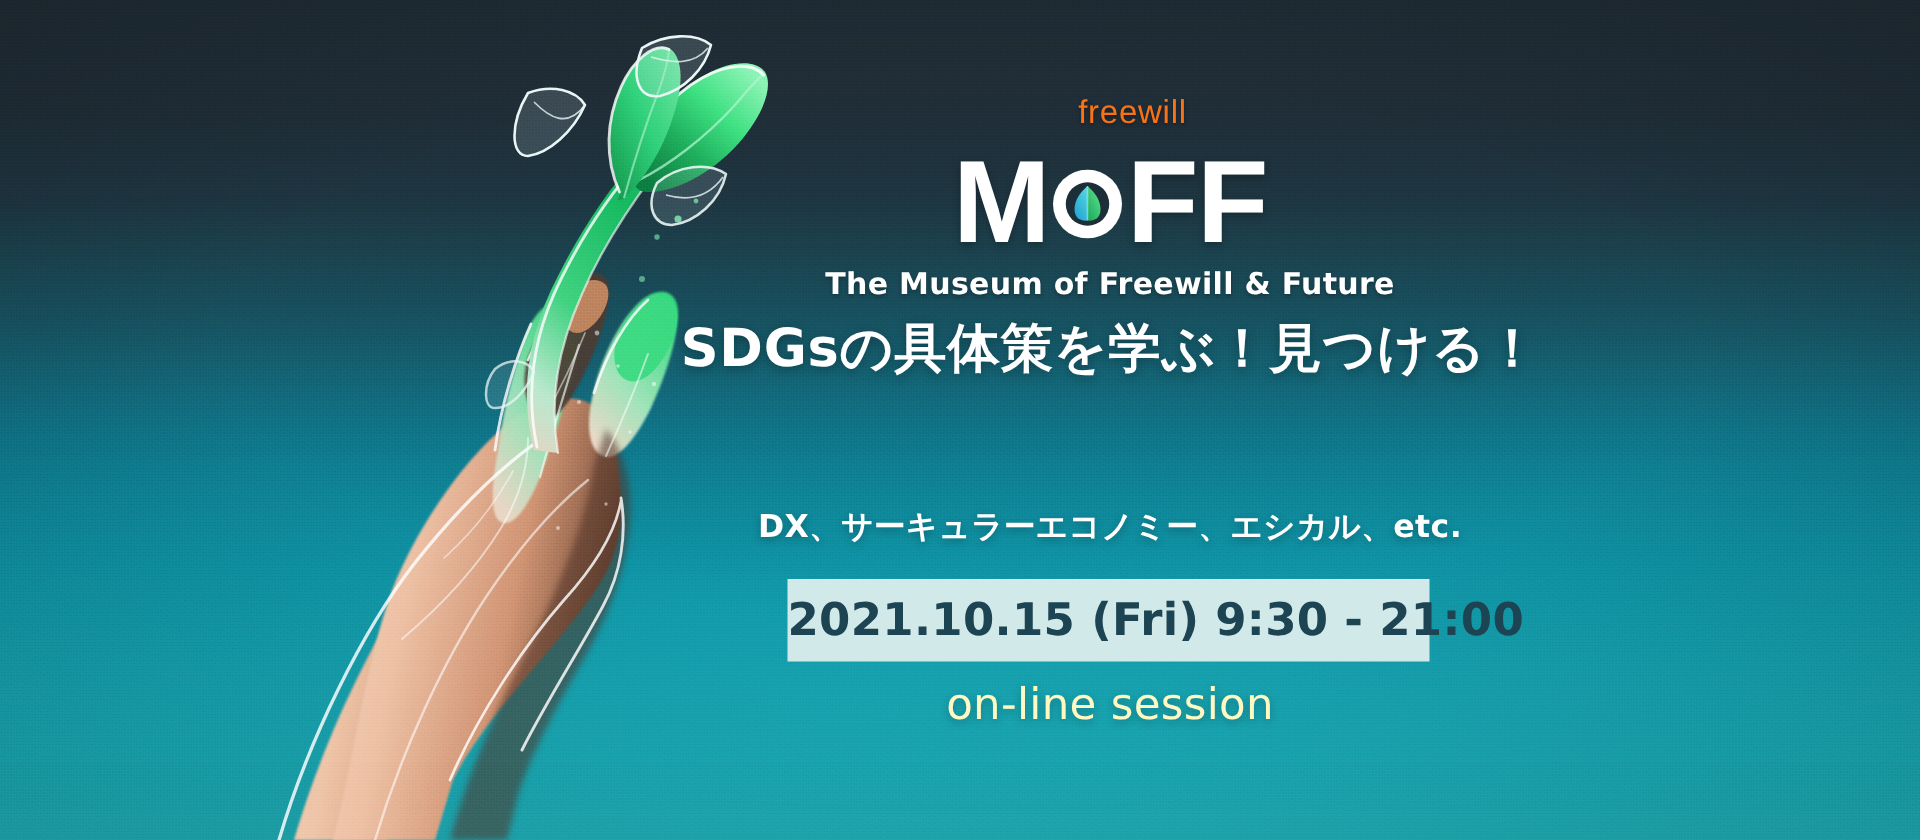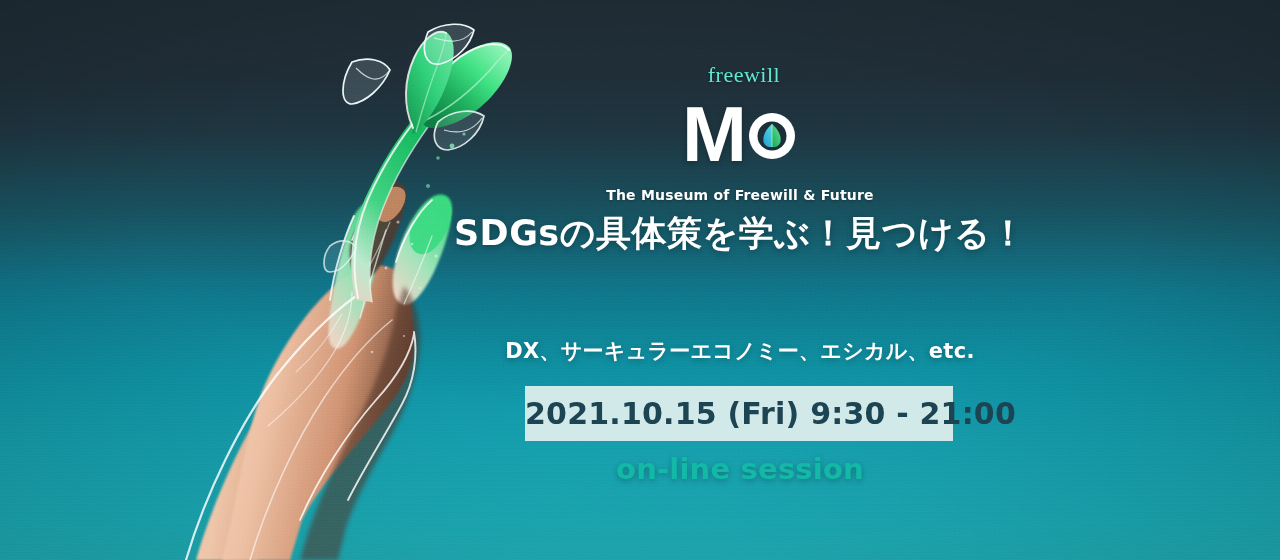--- a/index.html
+++ b/index.html
@@ -72,27 +72,27 @@
     left: 440px;
     top: 0;
     width: 600px;
     height: 560px;
     text-align: center;
   }
 
   .freewill-mark {
     position: absolute;
     top: 62px;
-    left: 4px;
+    left: 15px;
     width: 100%;
-    color: #5eead4;
+    color: #f97316;
     font-size: 22px;
     letter-spacing: .5px;
     font-weight: 400;
-    font-family: Liberation Serif, serif;
+    font-family: Liberation Sans, sans-serif;
     text-shadow: 0 1px 3px rgba(0,0,0,.35);
   }
 
   .logo-block {
     position: absolute;
     top: 95px;
     left: 0;
     width: 100%;
   }
   .moff-wordmark {
@@ -110,23 +110,23 @@
   .moff-o {
     position: relative;
     display: inline-block;
     width: 46px;
     height: 46px;
     margin: 0 3px;
     transform: translateY(-2px);
   }
   .moff-o svg { position:absolute; inset:0; width:100%; height:100%; }
   .moff-tagline {
-    margin-top: 14px;
+    margin-top: 4px;
     color: #ffffff;
-    font-size: 14px;
+    font-size: 20px;
     font-weight: 700;
     letter-spacing: .2px;
     font-family: "DejaVu Sans", sans-serif;
     text-shadow: 0 1px 3px rgba(0,0,0,.3);
   }
 
   .headline {
     position: absolute;
     top: 208px;
     left: 0;
@@ -173,22 +173,22 @@
     letter-spacing: .2px;
     white-space: nowrap;
     font-family: "DejaVu Sans", sans-serif;
   }
 
   .session-line {
     position: absolute;
     top: 452px;
     left: 0;
     width: 100%;
-    color: #14b8a6;
-    font-weight: 700;
+    color: #fef9c3;
+    font-weight: 400;
     font-size: 29px;
     letter-spacing: .2px;
     font-family: "DejaVu Sans", sans-serif;
     text-shadow: 0 2px 6px rgba(0,0,0,.26);
   }
 </style>
 </head>
 <body>
 
 <div class="banner">
@@ -382,20 +382,21 @@
                 <stop offset="100%" stop-color="#5de08e"></stop>
               </linearGradient>
             </defs>
             <circle cx="23" cy="23" r="23" fill="#ffffff"></circle>
             <circle cx="23" cy="23" r="14.5" fill="#1c2f39"></circle>
             <path d="M23 11 C17 16 13.5 22.5 14.5 28.5 C15.2 32.4 18.6 34.6 23 34 Z" fill="url(#logoLeafL)"></path>
             <path d="M23 11 C29 16 32.5 22.5 31.5 28.5 C30.8 32.4 27.4 34.6 23 34 Z" fill="url(#logoLeafR)"></path>
             <path d="M23 34 L23 11" stroke="#e8fff4" stroke-width="1" opacity=".55"></path>
           </svg>
         </span>
+        <span>FF</span>
       </div>
       <div class="moff-tagline">The Museum of Freewill &amp; Future</div>
     </div>
 
     <div class="headline">
       <span class="line">SDGsの具体策を学ぶ！見つける！</span>
     </div>
 
     <div class="subhead">DX、サーキュラーエコノミー、エシカル、etc.</div>
 

